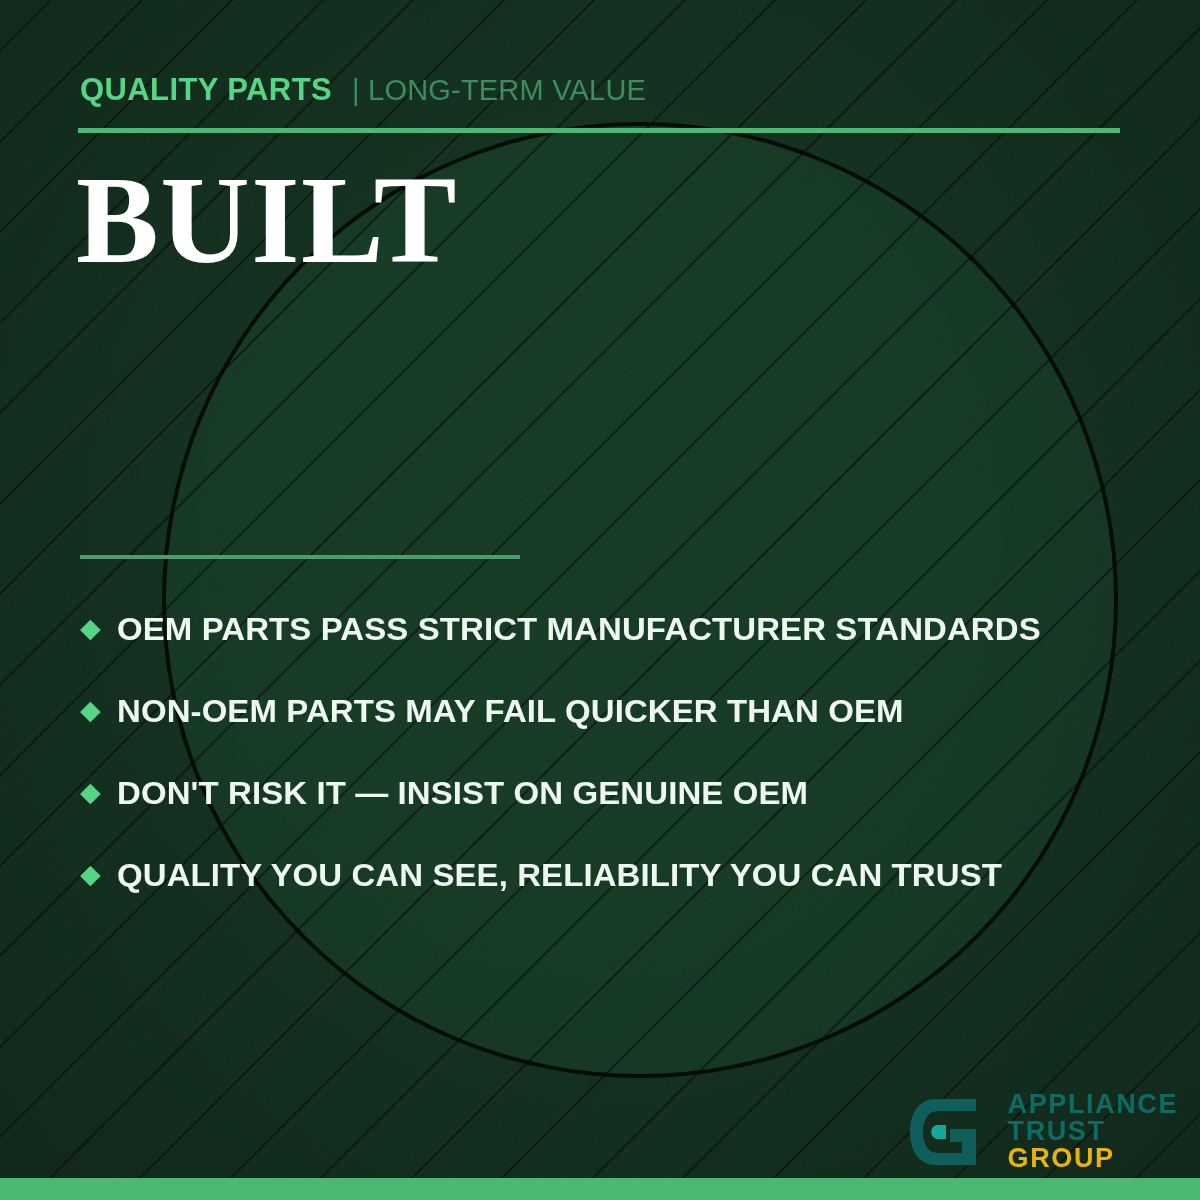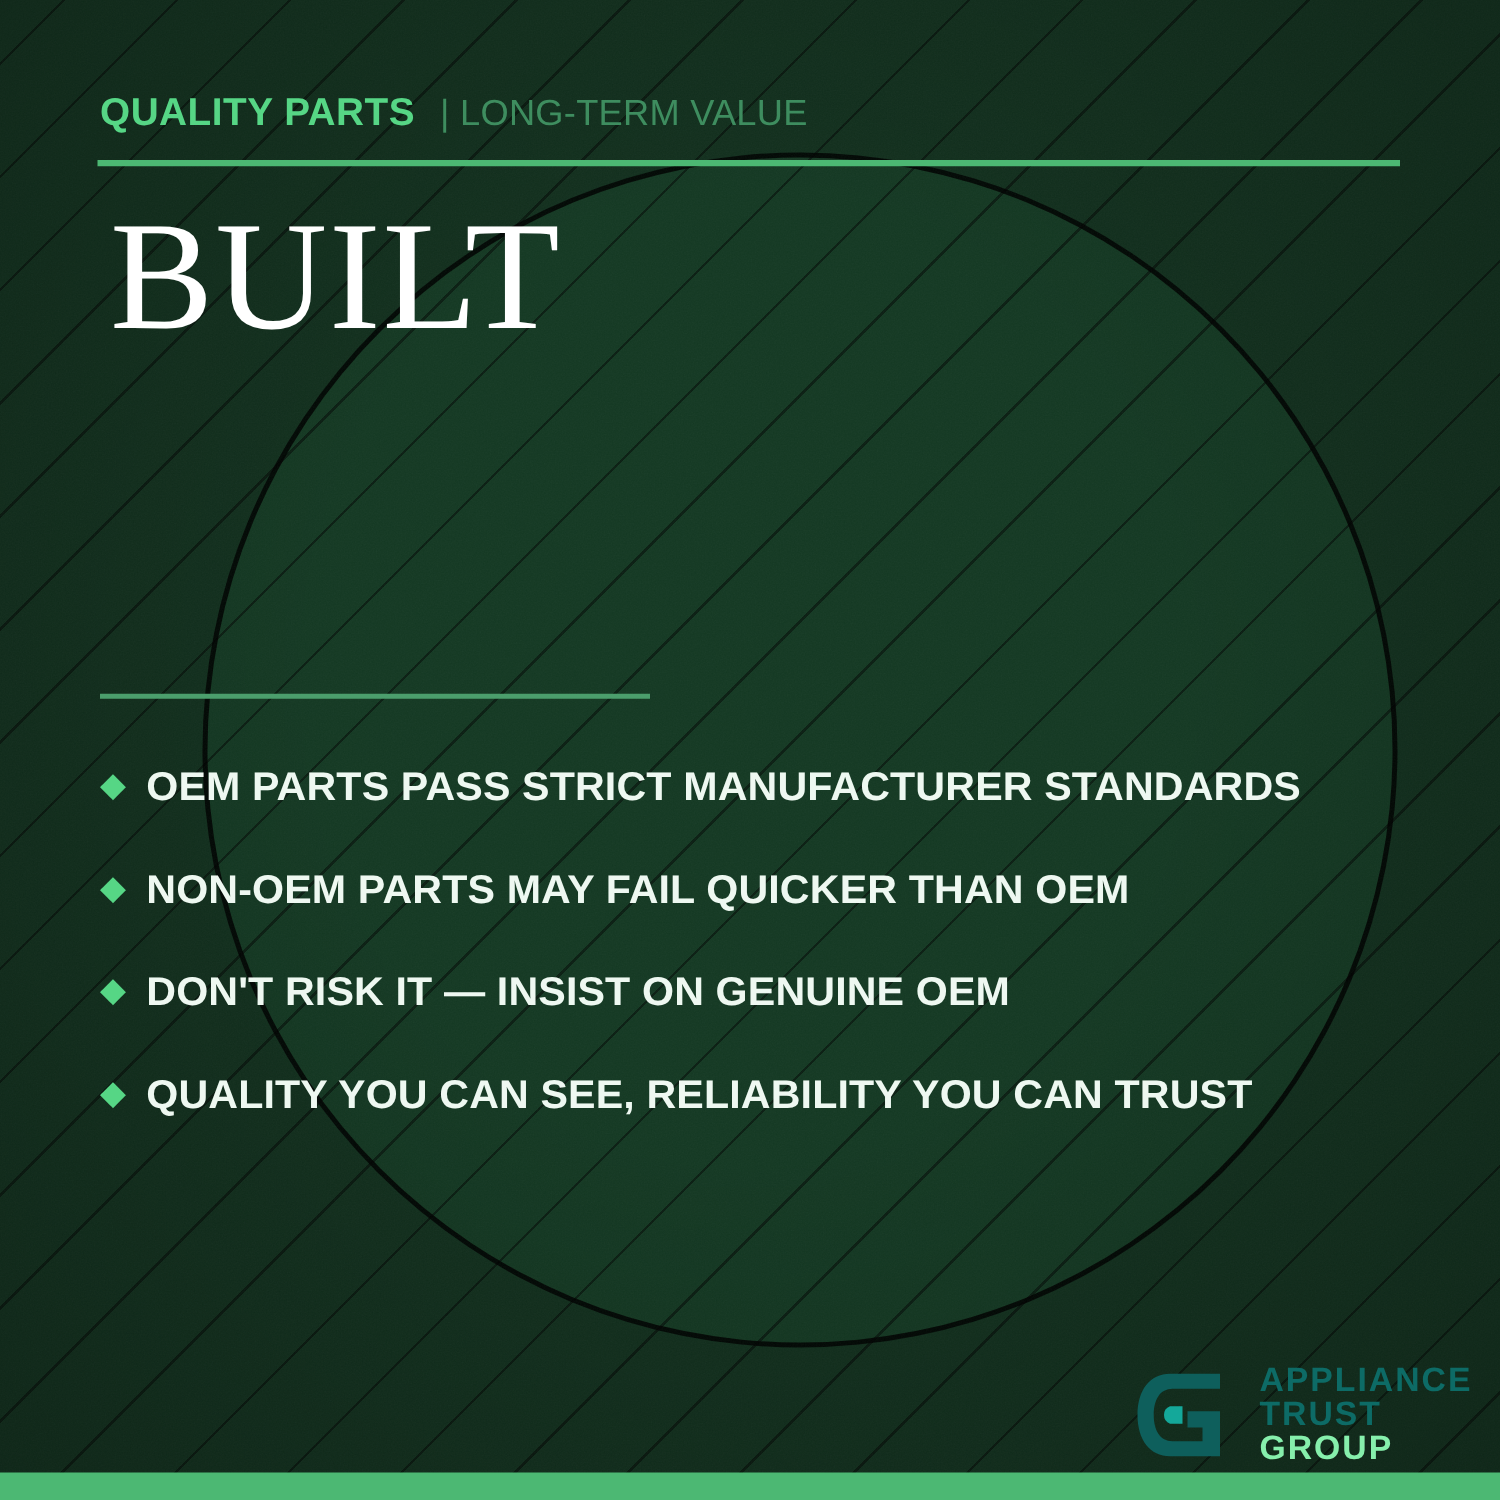--- a/index.html
+++ b/index.html
@@ -88,23 +88,23 @@
 
   .rule-top {
     position:absolute;
     left:78px; top:128px;
     width:1042px; height:5px;
     background:#4cb873;
   }
 
   .headline {
     position:absolute;
-    left:88px; top:163px;
+    left:76px; top:163px;
     font-family:"Liberation Serif", serif;
-    font-weight:normal;
+    font-weight:bold;
     font-size:124px;
     line-height:0.935;
     letter-spacing:1.5px;
   }
   .headline .l1, .headline .l2 { color:#ffffff; display:block; }
   .headline .l3 { color:#56d685; display:block; }
 
   .rule-mid {
     position:absolute;
     left:80px; top:555px;
@@ -156,21 +156,21 @@
     display:flex;
     flex-direction:column;
     line-height:1.0;
   }
   .logo-words span {
     font-size:27px;
     font-weight:bold;
     letter-spacing:1.6px;
     color:#0d6b66;
   }
-  .logo-words span.w3 { color:#86efac; }
+  .logo-words span.w3 { color:#eab308; }
 </style>
 </head>
 <body>
 
 <div id="poster">
 
   <div class="bg-base"></div>
 
   <div class="bg-circle"></div>
 

